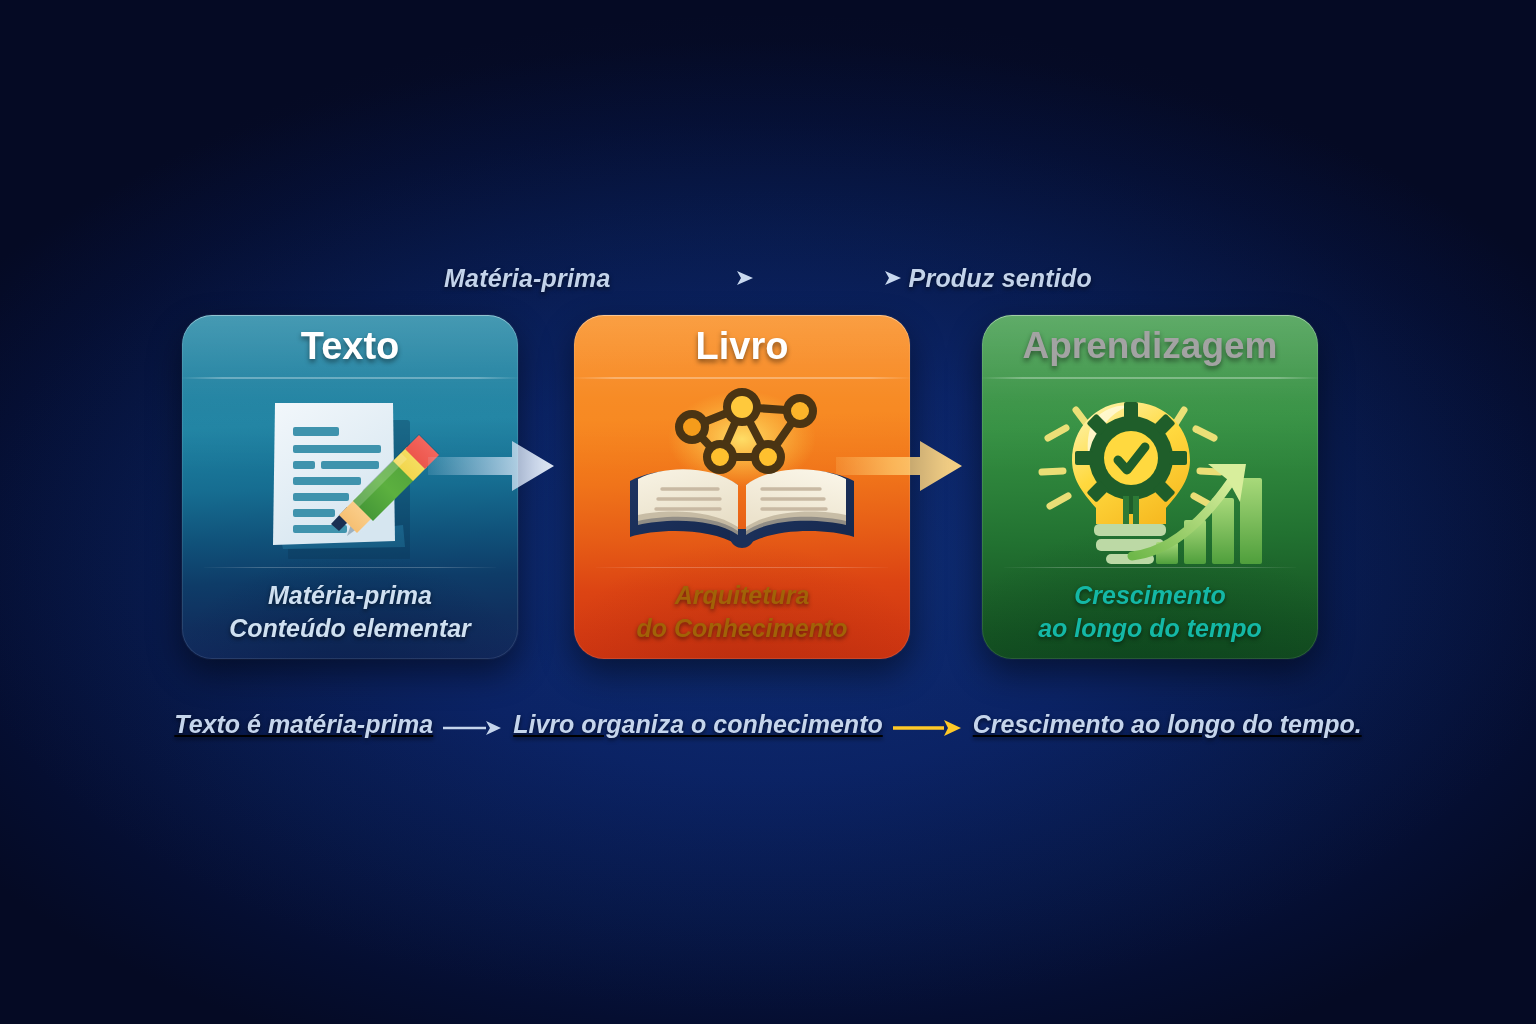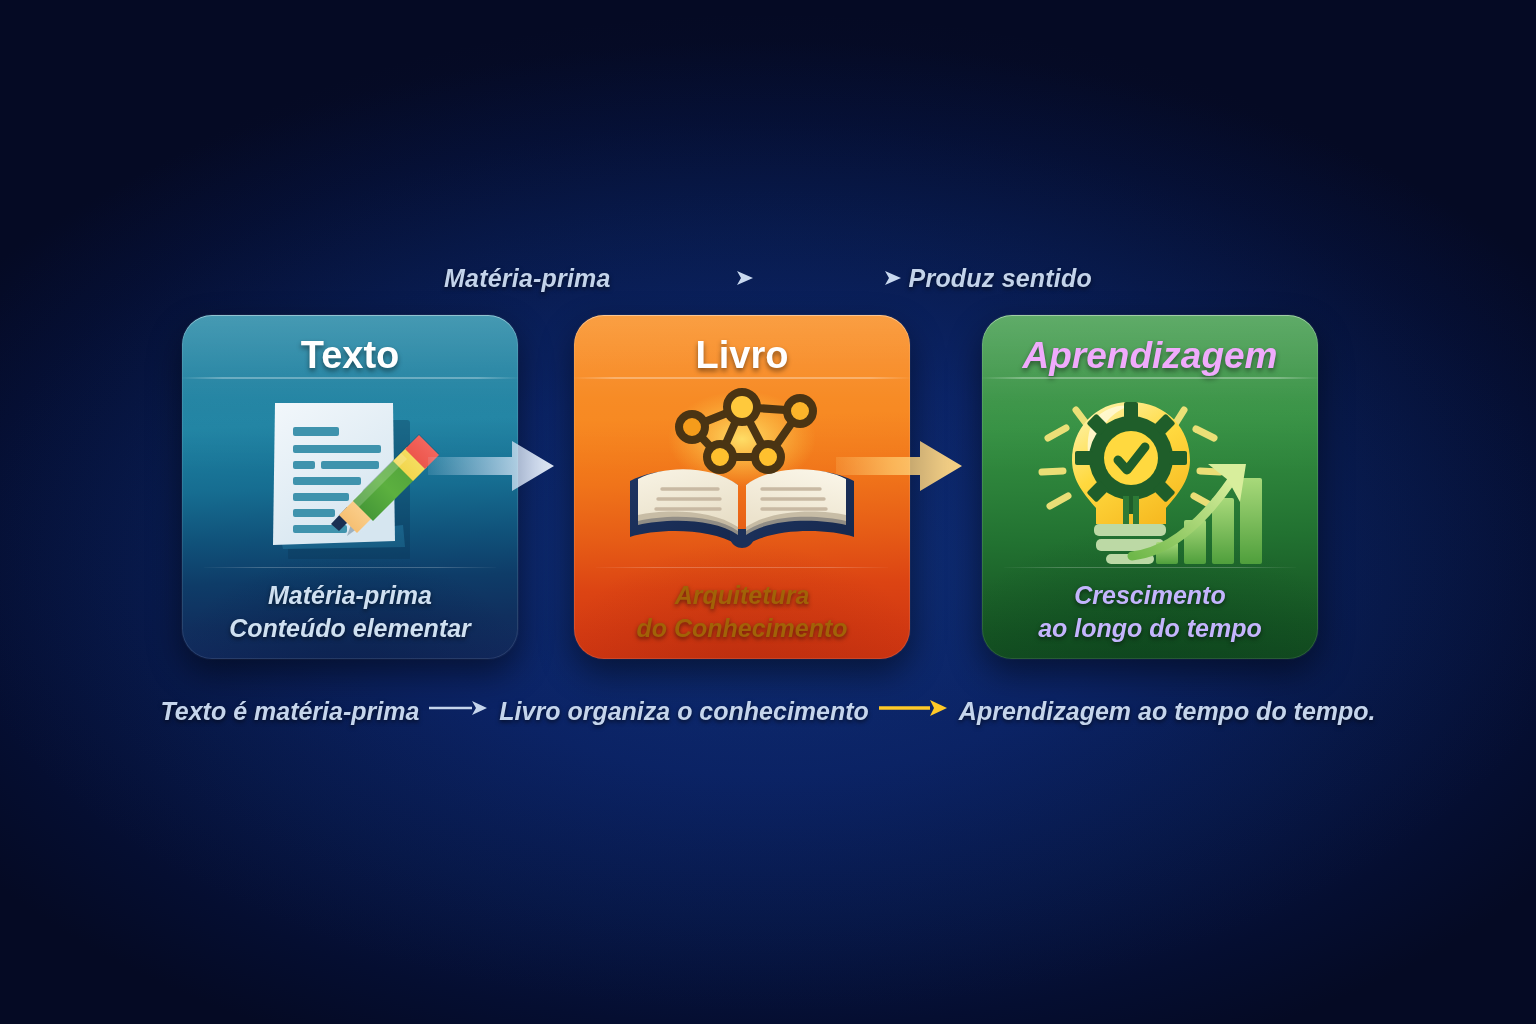--- a/index.html
+++ b/index.html
@@ -83,28 +83,28 @@
     pointer-events:none;
   }
   .rim{
     position:absolute; inset:0; border-radius:30px;
     box-shadow:inset 0 1px 0 rgba(255,255,255,.35), inset 0 0 0 1px rgba(255,255,255,.10);
     pointer-events:none;
   }
 
   .card-head{
     position:absolute; left:0; right:0; top:0; height:62px;
-    display:flex; align-items:flex-end; justify-content:center;
+    display:flex; align-items:center; justify-content:center;
   }
   .card-title{
     font-weight:bold; font-size:38px; color:#ffffff;
     text-shadow:0 3px 5px rgba(0,0,0,.45);
     white-space:nowrap;
   }
-  .card-title.italic{ font-style:italic; color:#f0abfc; font-size:37px; }
+  .card-title.italic{ color:#a3a3a3; font-size:37px; }
   .hr-top{
     position:absolute; left:0; right:0; top:62px; height:2px;
     background:linear-gradient(90deg, rgba(255,255,255,.02), rgba(255,255,255,.30) 12%, rgba(255,255,255,.30) 88%, rgba(255,255,255,.02));
   }
   .hr-bottom{
     position:absolute; left:22px; right:22px; top:252px; height:1px;
     background:linear-gradient(90deg, rgba(255,255,255,.02), rgba(255,255,255,.22) 20%, rgba(255,255,255,.22) 80%, rgba(255,255,255,.02));
   }
   .art{
     position:absolute; left:0; right:0; top:66px; height:186px;
@@ -114,31 +114,31 @@
     position:absolute; left:10px; right:10px; top:258px; bottom:8px;
     display:flex; flex-direction:column; align-items:center; justify-content:center;
     gap:4px;
   }
   .card-sub span{
     font-style:italic; font-weight:bold; font-size:25px; line-height:1.15;
     text-shadow:0 2px 4px rgba(0,0,0,.5); white-space:nowrap;
   }
   .sub-blue span{ color:#cfe0f1; }
   .sub-orange span{ color:#a16207; }
-  .sub-green span{ color:#c4b5fd; }
+  .sub-green span{ color:#14b8a6; }
 
   
   .conn{ position:absolute; top:433px; height:66px; width:130px; }
   #conn-1{ left:428px; }
   #conn-2{ left:836px; }
 
   
   .caption{
     position:absolute; left:0; right:0; top:697px; height:42px;
-    display:flex; align-items:flex-start; justify-content:center; gap:0;
+    display:flex; align-items:flex-end; justify-content:center; gap:0;text-decoration:underline;
   }
   .cap-text{
     font-style:italic; font-weight:bold; font-size:25px;
     color:#c5d5ec; text-shadow:0 2px 4px rgba(0,0,0,.6); white-space:nowrap;
   }
   .cap-arrow{ width:62px; height:22px; display:block; margin:0 9px; }
   .cap-arrow.gold{ width:72px; }
 </style>
 </head>
 <body>
@@ -456,16 +456,16 @@
       <path d="M44 4 L59 11 L44 18 L48 11 Z" fill="#c5d5ec"></path>
     </svg>
 
     <span class="cap-text">Livro organiza o conhecimento</span>
 
     <svg class="cap-arrow gold" viewBox="0 0 72 22">
       <path d="M1 11 H52" stroke="#ffc927" stroke-width="3.4" fill="none"></path>
       <path d="M52 3 L69 11 L52 19 L56 11 Z" fill="#ffc927"></path>
     </svg>
 
-    <span class="cap-text">Aprendizagem ao tempo do tempo.</span>
+    <span class="cap-text">Crescimento ao longo do tempo.</span>
   </div>
 
 </div>
 
 </body></html>

